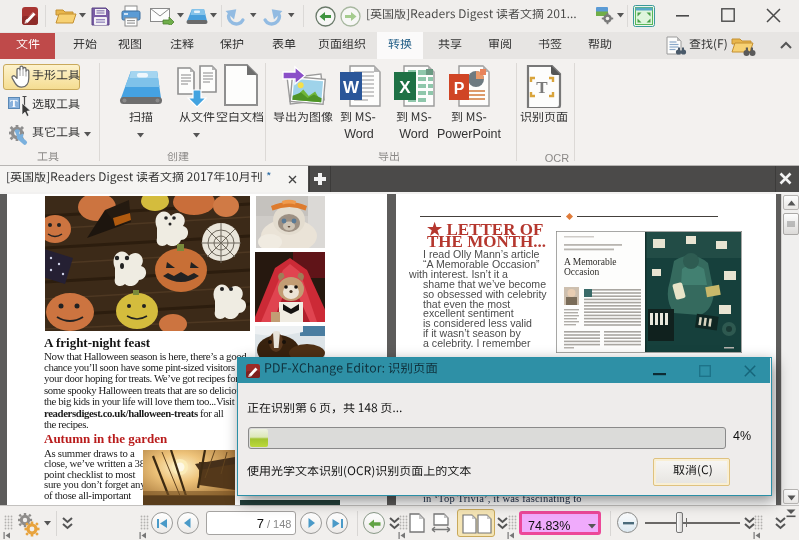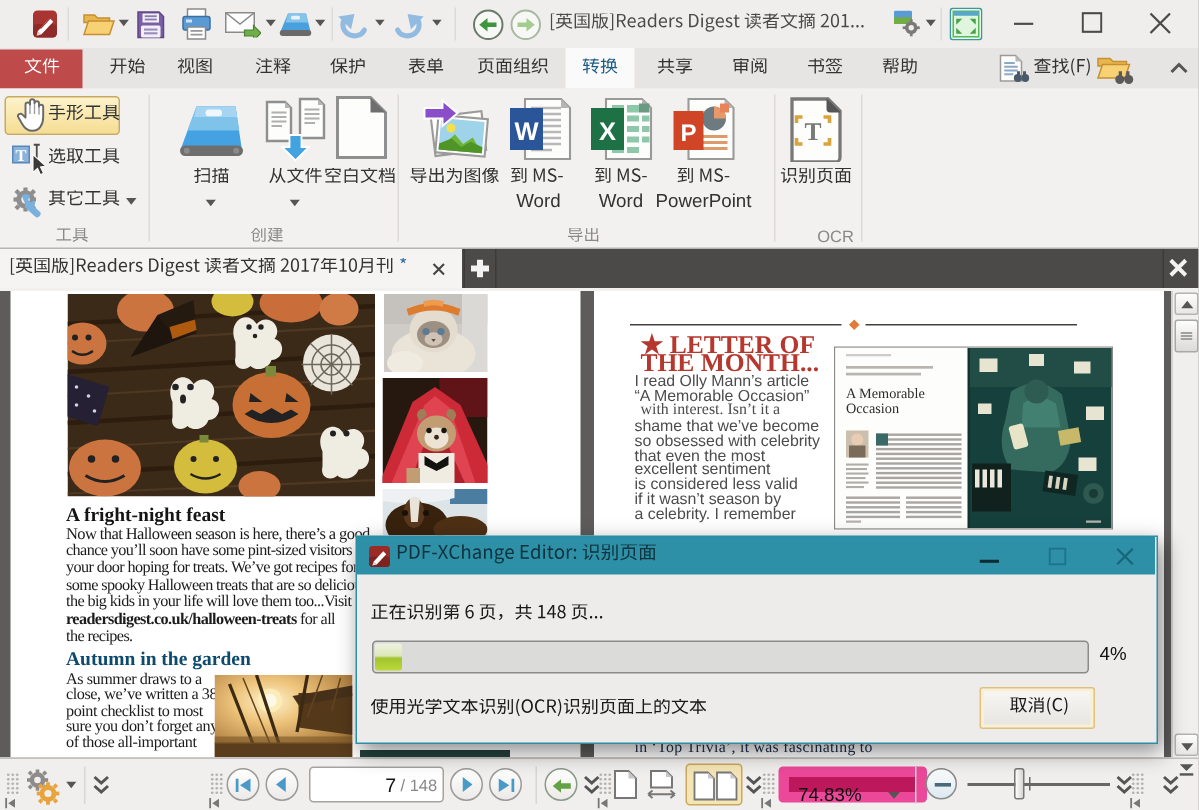--- a/index.html
+++ b/index.html
@@ -597,21 +597,21 @@
         </svg>
       </div>
       <div class="abs" style="left:37px;top:141px;font-family:'Liberation Serif',serif;font-weight:bold;font-size:13px;color:#141414">A fright-night feast</div>
       <div class="abs" style="left:37px;top:155.5px;font-family:'Liberation Serif',serif;font-size:11px;letter-spacing:-0.4px;color:#1c1c1c;white-space:nowrap">Now that Halloween season is here, there’s a good</div>
       <div class="abs" style="left:37px;top:166.9px;font-family:'Liberation Serif',serif;font-size:10.8px;letter-spacing:-0.4px;color:#1c1c1c;white-space:nowrap">chance you’ll soon have some pint-sized visitors at</div>
       <div class="abs" style="left:37px;top:178.3px;font-family:'Liberation Serif',serif;font-size:10.8px;letter-spacing:-0.4px;color:#1c1c1c;white-space:nowrap">your door hoping for treats. We’ve got recipes for</div>
       <div class="abs" style="left:37px;top:189.7px;font-family:'Liberation Serif',serif;font-size:10.8px;letter-spacing:-0.4px;color:#1c1c1c;white-space:nowrap">some spooky Halloween treats that are so delicious</div>
       <div class="abs" style="left:37px;top:212.5px;font-family:'Liberation Serif',serif;font-size:10.8px;letter-spacing:-0.4px;color:#1c1c1c;white-space:nowrap"><b>readersdigest.co.uk/halloween-treats</b> for all</div>
       <div class="abs" style="left:37px;top:201.1px;font-family:'Liberation Serif',serif;font-size:10.8px;letter-spacing:-0.4px;color:#1c1c1c;white-space:nowrap">the big kids in your life will love them too...Visit</div>
       <div class="abs" style="left:37px;top:223.9px;font-family:'Liberation Serif',serif;font-size:10.8px;letter-spacing:-0.4px;color:#1c1c1c;white-space:nowrap">the recipes.</div>
-      <div class="abs" style="left:37px;top:237px;font-family:'Liberation Serif',serif;font-weight:bold;font-size:13px;color:#0c4a6e">Autumn in the garden</div>
+      <div class="abs" style="left:37px;top:237px;font-family:'Liberation Serif',serif;font-weight:bold;font-size:13px;color:#b91c1c">Autumn in the garden</div>
       <div class="abs" style="left:37px;top:252.5px;font-family:'Liberation Serif',serif;font-size:10.8px;letter-spacing:-0.3px;color:#1c1c1c;white-space:nowrap">As summer draws to a</div>
       <div class="abs" style="left:37px;top:263.1px;font-family:'Liberation Serif',serif;font-size:10.8px;letter-spacing:-0.3px;color:#1c1c1c;white-space:nowrap">close, we’ve written a 38-</div>
       <div class="abs" style="left:37px;top:273.7px;font-family:'Liberation Serif',serif;font-size:10.8px;letter-spacing:-0.3px;color:#1c1c1c;white-space:nowrap">point checklist to most</div>
       <div class="abs" style="left:37px;top:284.3px;font-family:'Liberation Serif',serif;font-size:10.8px;letter-spacing:-0.3px;color:#1c1c1c;white-space:nowrap">sure you don’t forget any</div>
       <div class="abs" style="left:37px;top:294.9px;font-family:'Liberation Serif',serif;font-size:10.8px;letter-spacing:-0.3px;color:#1c1c1c;white-space:nowrap">of those all-important</div>
       <div class="abs" style="left:136px;top:256px">
         <svg width="92" height="55" viewBox="0 0 92 55" style="display:block">
           <defs>
             <radialGradient id="sun" cx="0.40" cy="0.32" r="0.75">
               <stop offset="0" stop-color="#fdf4cf"></stop>
@@ -643,21 +643,21 @@
     <div class="page" style="left:396px;width:380px">
       <div class="abs" style="left:24px;top:21.5px;width:298px;height:1.3px;background:#44403c"></div>
       <div class="abs" style="left:165px;top:18px;width:16px;height:9px;background:#fff"></div>
       <div class="abs" style="left:170.5px;top:19.5px;width:5px;height:5px;background:#e07b39;transform:rotate(45deg)"></div>
       <div class="abs" style="left:31px;top:30px;font-family:'Liberation Serif',serif;font-weight:bold;font-size:17px;color:#b5372e;line-height:11.5px">
         <div>★ LETTER OF</div>
         <div>THE MONTH...</div>
       </div>
       <div class="abs" style="left:27px;top:54.0px;font-family:'Liberation Sans',sans-serif;font-size:10.6px;color:#4c4c4c;white-space:nowrap">I read Olly Mann’s article</div>
       <div class="abs" style="left:27px;top:63.9px;font-family:'Liberation Sans',sans-serif;font-size:10.6px;color:#4c4c4c;white-space:nowrap">“A Memorable Occasion”</div>
-      <div class="abs" style="left:31px;top:73.8px;font-family:Liberation Serif, serif;font-size:10.6px;color:#4c4c4c;white-space:nowrap">with interest. Isn’t it a</div>
+      <div class="abs" style="left:13px;top:73.8px;font-family:Liberation Sans, sans-serif;font-size:10.6px;color:#4c4c4c;white-space:nowrap">with interest. Isn’t it a</div>
       <div class="abs" style="left:27px;top:83.7px;font-family:'Liberation Sans',sans-serif;font-size:10.6px;color:#4c4c4c;white-space:nowrap">shame that we’ve become</div>
       <div class="abs" style="left:27px;top:93.6px;font-family:'Liberation Sans',sans-serif;font-size:10.6px;color:#4c4c4c;white-space:nowrap">so obsessed with celebrity</div>
       <div class="abs" style="left:27px;top:103.5px;font-family:'Liberation Sans',sans-serif;font-size:10.6px;color:#4c4c4c;white-space:nowrap">that even the most</div>
       <div class="abs" style="left:27px;top:113.4px;font-family:'Liberation Sans',sans-serif;font-size:10.6px;color:#4c4c4c;white-space:nowrap">excellent sentiment</div>
       <div class="abs" style="left:27px;top:123.3px;font-family:'Liberation Sans',sans-serif;font-size:10.6px;color:#4c4c4c;white-space:nowrap">is considered less valid</div>
       <div class="abs" style="left:27px;top:133.2px;font-family:'Liberation Sans',sans-serif;font-size:10.6px;color:#4c4c4c;white-space:nowrap">if it wasn’t season by</div>
       <div class="abs" style="left:27px;top:143.1px;font-family:'Liberation Sans',sans-serif;font-size:10.6px;color:#4c4c4c;white-space:nowrap">a celebrity. I remember</div>
       <div class="abs" style="left:160px;top:37px">
         <svg width="186" height="122" viewBox="0 0 186 122" style="display:block">
           <rect x="0" y="0" width="186" height="122" fill="#fdfdfc" stroke="#8a8a88" stroke-width="1.5"></rect>
@@ -948,21 +948,21 @@
         <circle cx="7.5" cy="10.5" r="0.9"></circle>
         <circle cx="1.5" cy="13.5" r="0.9"></circle>
         <circle cx="4.5" cy="13.5" r="0.9"></circle>
         <circle cx="7.5" cy="13.5" r="0.9"></circle>
       </g>
     </svg>
     <svg class="ic" style="left:507px;top:26px" width="8" height="7" viewBox="0 0 8 7">
       <rect x="0.5" width="1.2" height="7" fill="#777"></rect>
       <path d="M7 0.5 v6 L2.5 3.5 z" fill="#777"></path>
     </svg>
-    <div class="abs" style="left:519px;top:5px;width:99px;height:24px;background:#be185d;border:7px solid #ec4899;border-radius:3px">
+    <div class="abs" style="left:519px;top:5px;width:82px;height:24px;background:#f0abfc;border:3px solid #ec4899;border-radius:3px">
       <div class="abs" style="left:6px;top:5px;font-size:12.5px;color:#111;font-family:&quot;Liberation Sans&quot;,sans-serif">74.83%</div>
       <svg class="ic" style="left:66px;top:10px" width="9" height="5" viewBox="0 0 9 5">
         <path d="M0 0 h8 l-4 4.5 z" fill="#555"></path>
       </svg>
     </div>
     <div class="abs" style="left:610px;top:5px;width:1px;height:25px;background:#d8d6d4"></div>
     <div class="abs" style="left:617px;top:6px;width:21px;height:21px;border-radius:50%;background:linear-gradient(#fbfcfd,#dce8f0);border:1.2px solid #8a8a88">
       <svg style="display:block;margin:9px 0 0 5px" width="11" height="3" viewBox="0 0 11 3">
         <rect width="11" height="2.4" fill="#4a6a7a"></rect>
       </svg>

